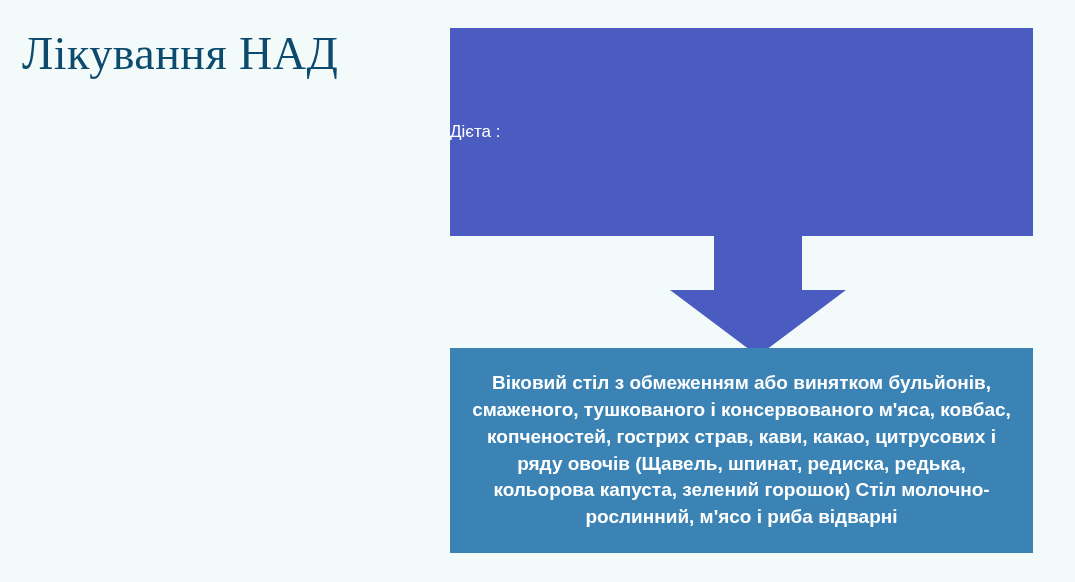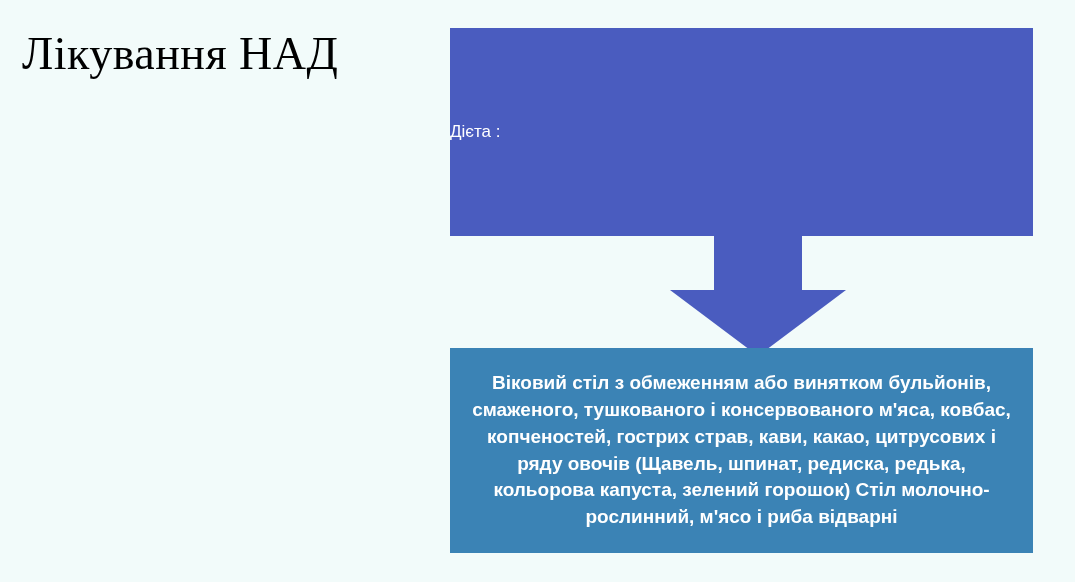--- a/index.html
+++ b/index.html
@@ -21,21 +21,21 @@
     background: #f2fbfa;
   }
   .slide-title {
     position: absolute;
     left: 22px;
     top: 28px;
     width: 410px;
     font-family: "Liberation Serif", serif;
     font-size: 46px;
     line-height: 1.15;
-    color: #000000;
+    color: #0c4a6e;
     letter-spacing: 0.5px;
     white-space: nowrap;
   }
   .diagram {
     position: absolute;
     left: 450px;
     top: 28px;
     width: 583px;
     height: 525px;
   }

